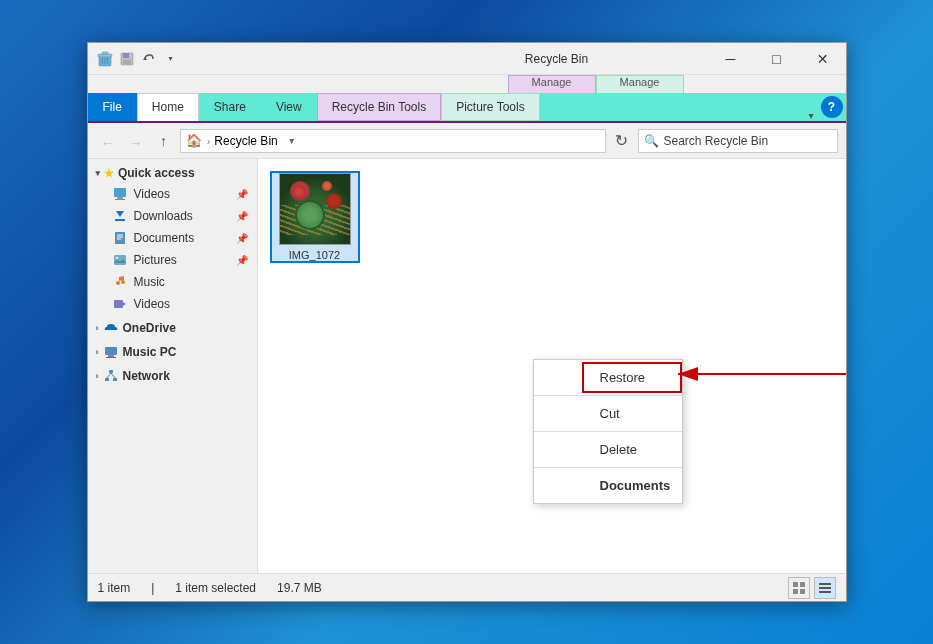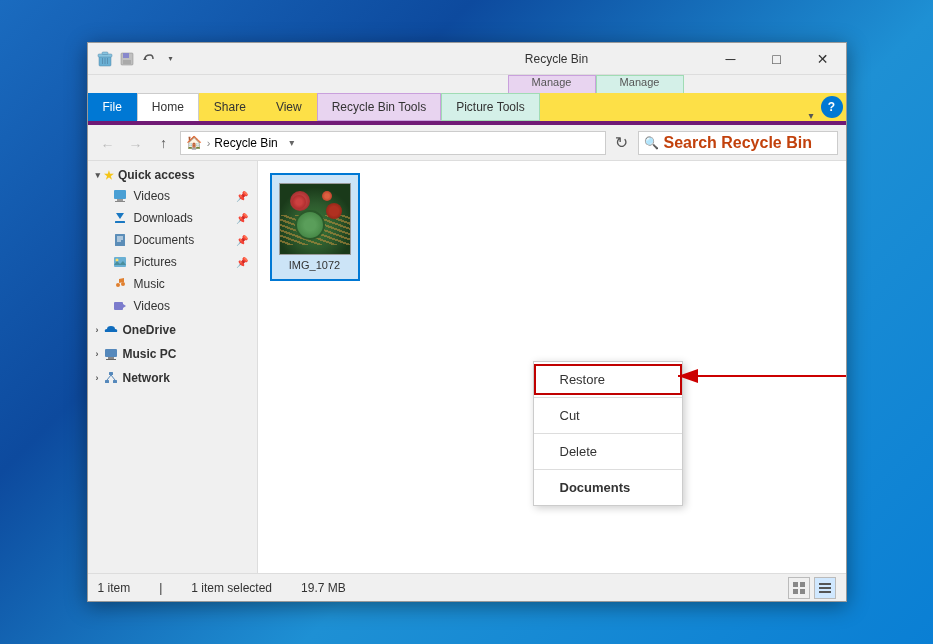--- a/index.html
+++ b/index.html
@@ -67,22 +67,22 @@
       cursor: pointer;
       font-size: 14px;
       display: flex;
       align-items: center;
       justify-content: center;
       color: #333;
     }
 
     
     .ribbon {
-      background: #fde047;
-      border-bottom: 4px solid #701a75;
+      background: #5eead4;
+      border-bottom: 2px solid #701a75;
     }
     .ribbon-tabs {
       display: flex;
       align-items: flex-end;
       height: 28px;
       padding-left: 0;
     }
     .ribbon-tab {
       padding: 4px 14px;
       font-size: 12px;
@@ -257,21 +257,21 @@
       background: white;
       position: relative;
       padding: 12px;
       overflow: hidden;
     }
     .file-item {
       display: inline-flex;
       flex-direction: column;
       align-items: center;
       width: 90px;
-      padding: 8px;
+      padding: 0;
       cursor: pointer;
       border: 2px solid #0078d4;
       background: #cce4f7;
       position: relative;
     }
     .file-thumbnail {
       width: 72px;
       height: 72px;
       background: #8B6914;
       border: 1px solid #999;
@@ -339,25 +339,26 @@
       top: 200px;
       left: 275px;
       background: white;
       border: 1px solid #ccc;
       box-shadow: 2px 2px 8px rgba(0,0,0,0.2);
       width: 150px;
       z-index: 100;
       padding: 2px 0;
     }
     .context-menu-item {
-      padding: 6px 24px;
+      padding: 6px 16px;
       font-size: 13px;
       cursor: pointer;
       color: #333;
       border: 2px solid transparent;
+      margin-left: 48px;
     }
     .context-menu-item.selected {
       border-color: #c00000;
       background: white;
     }
     .context-menu-item.bold {
       font-weight: bold;
     }
     .context-menu-separator {
       height: 1px;
@@ -374,21 +375,21 @@
     
     .status-bar {
       height: 28px;
       background: #f0f0f0;
       border-top: 1px solid #ddd;
       display: flex;
       align-items: center;
       padding: 0 10px;
       font-size: 12px;
       color: #333;
-      gap: 29px;
+      gap: 21px;
     }
     .status-bar-right {
       margin-left: auto;
       display: flex;
       gap: 4px;
     }
     .view-icon {
       width: 22px;
       height: 22px;
       display: flex;
@@ -491,21 +492,21 @@
     <button class="nav-btn">↑</button>
     <div class="address-path">
       <span style="font-size:13px;">🏠</span>
       <span style="color:#888;font-size:11px;">›</span>
       <span style="font-size:12px;">Recycle Bin</span>
       <div class="address-dropdown">▾</div>
     </div>
     <button class="refresh-btn" style="font-size:16px;">↻</button>
     <div class="search-box">
       <span style="color:#888;">🔍</span>
-      <span style="font-size:16px;color:#c2410c;font-weight:bold;">Search Recycle Bin</span>
+      <span style="font-size:12px;color:#404040;">Search Recycle Bin</span>
     </div>
   </div>
 
   <div class="main-content">
 
     <div class="sidebar">
 
       <div class="sidebar-section">
         <div class="sidebar-header">
           <span class="expand-arrow">▾</span>

